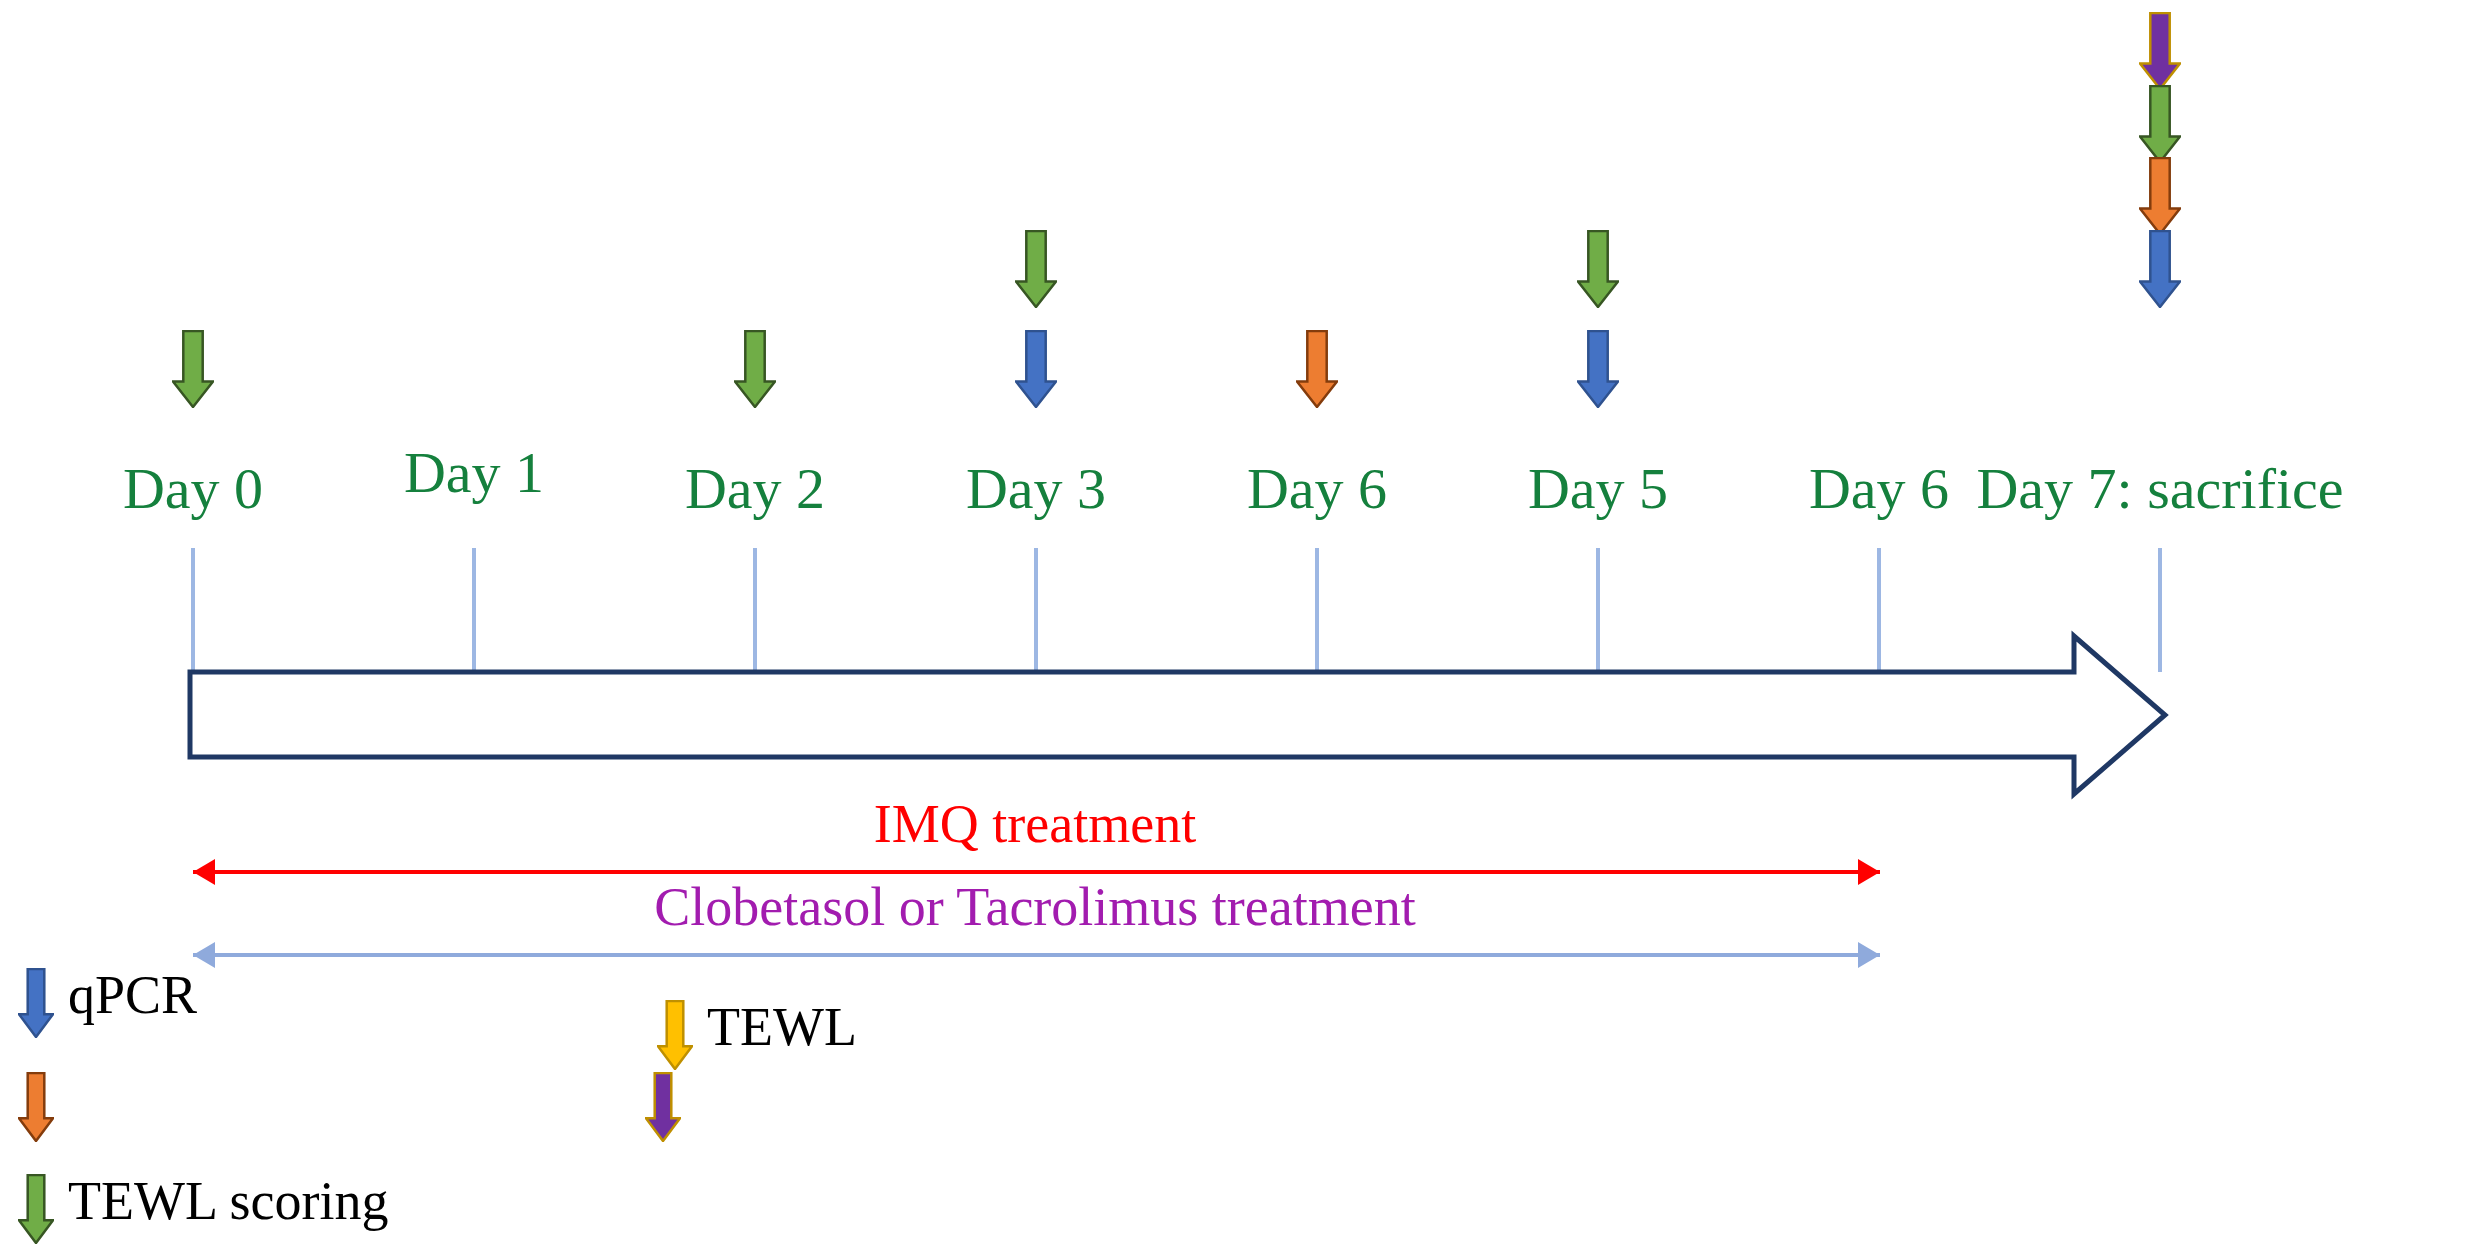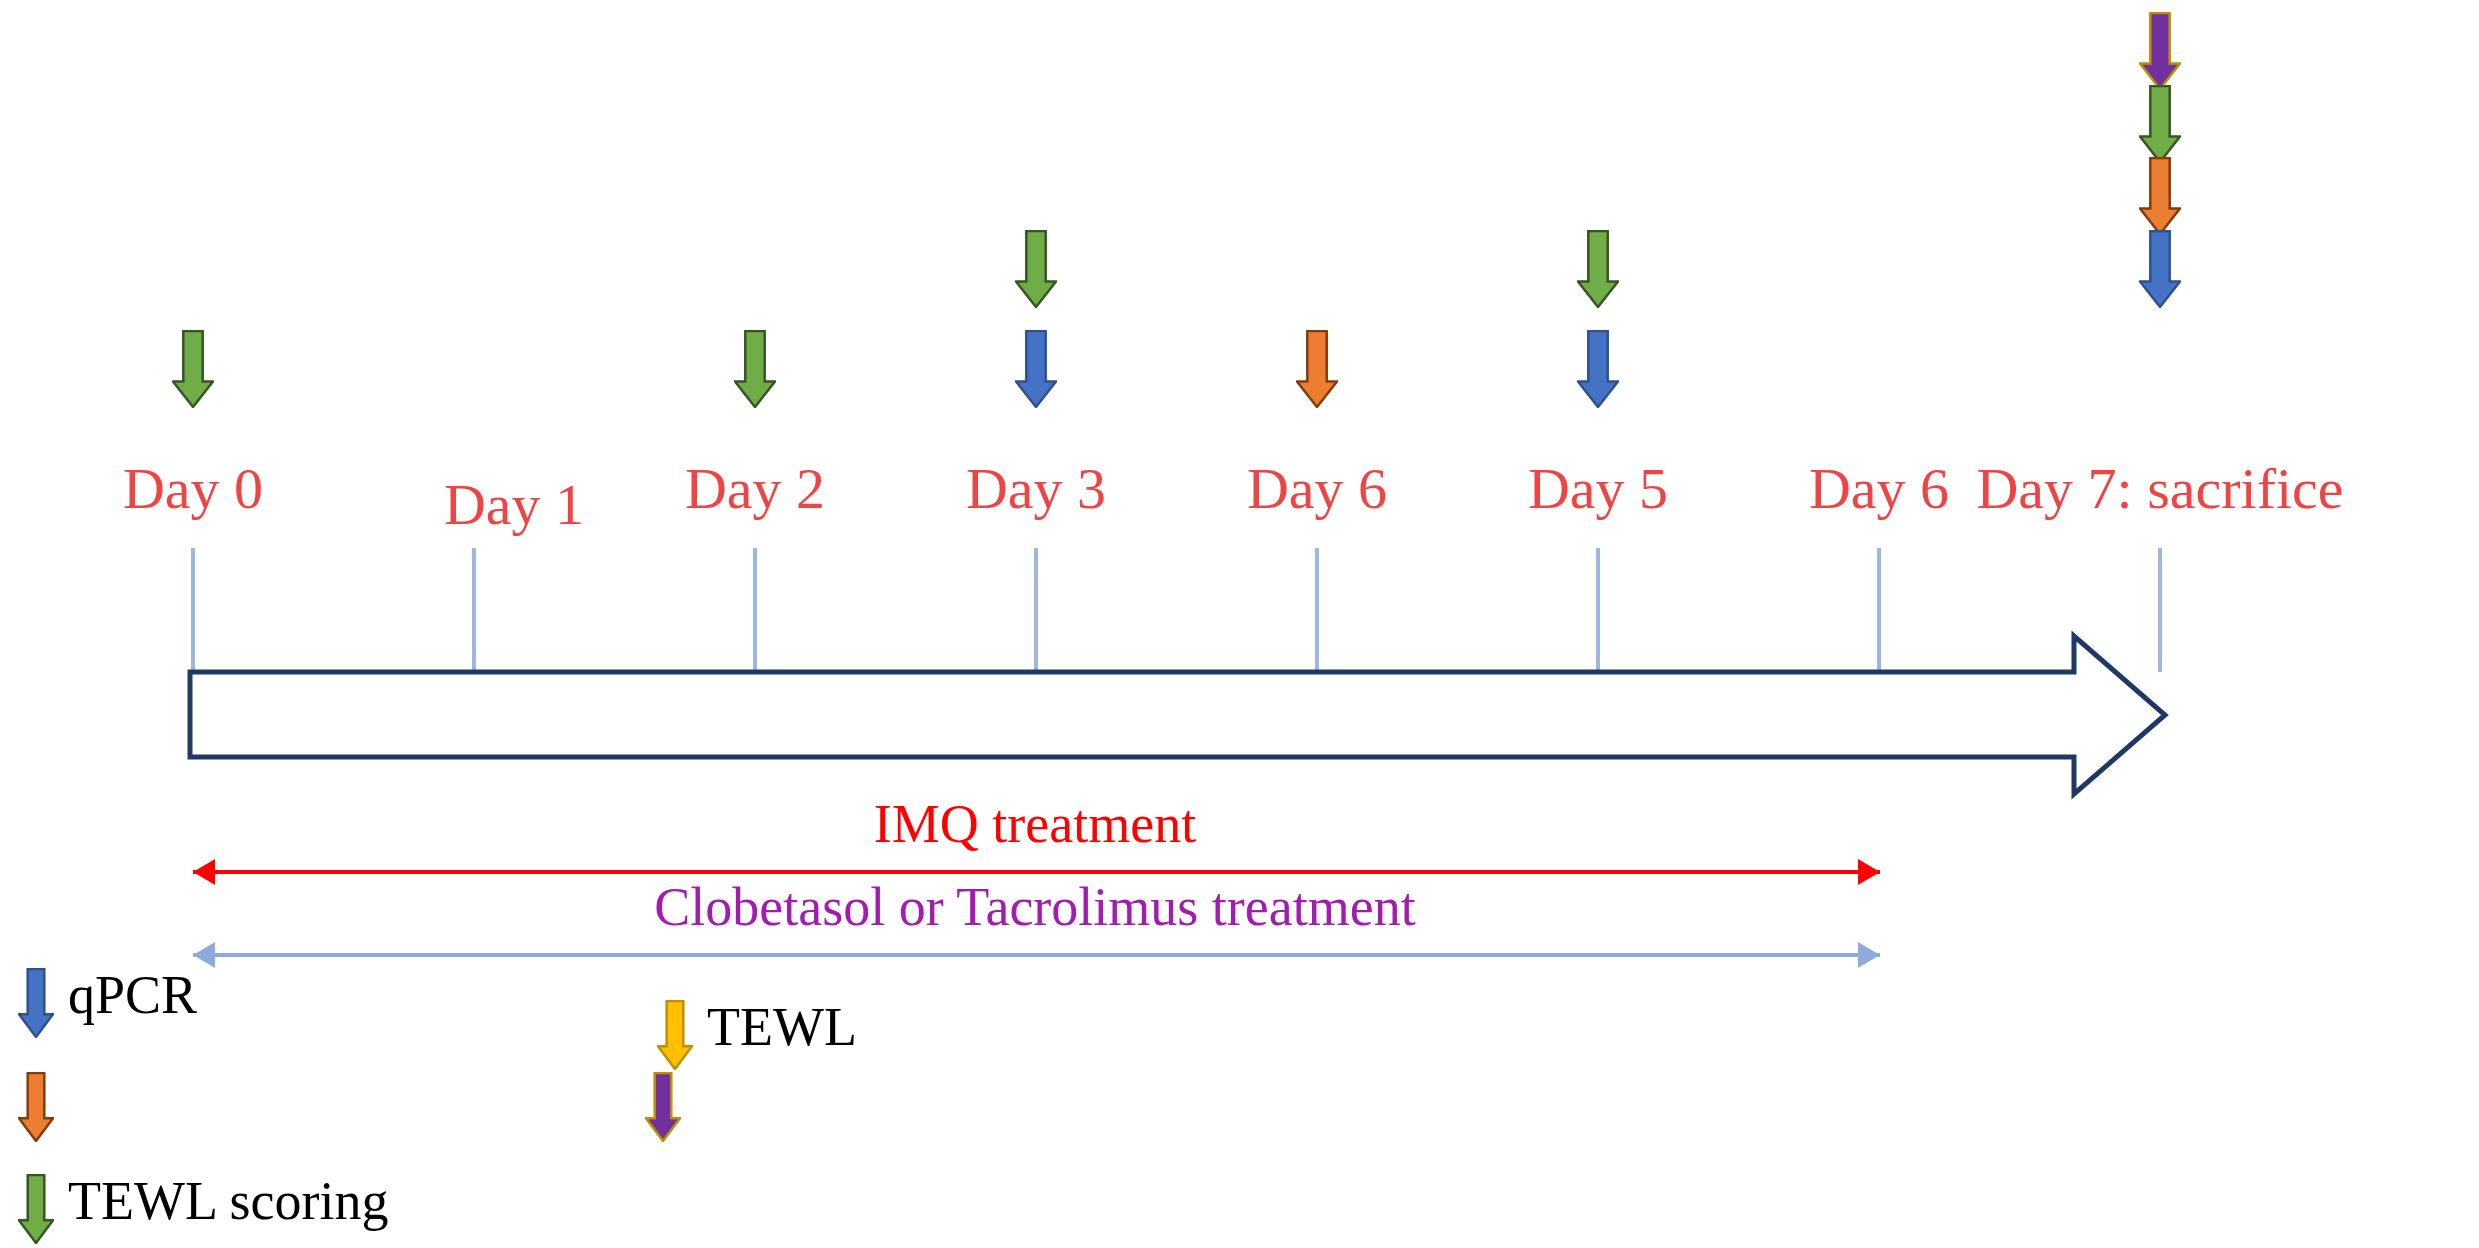--- a/index.html
+++ b/index.html
@@ -14,21 +14,21 @@
     height:1248px;
     background:#ffffff;
     overflow:hidden;
   }
   .day-label{
     position:absolute;
     transform:translateX(-50%);
     white-space:nowrap;
     font-size:58px;
     line-height:1;
-    color:#ef4444;
+    color:#15803d;
     font-family:"Liberation Serif","DejaVu Serif",serif;
   }
   .tick{
     position:absolute;
     width:4px;
     background:#9DB7E3;
   }
   .arrow-svg{position:absolute;}
   .band-label{
     position:absolute;
@@ -52,21 +52,21 @@
   }
   .legend-ico{flex:0 0 auto;}
 </style>
 </head>
 <body>
 
 <div id="canvas">
 
   <div id="day-labels">
       <div class="day-label" style="left: 193px; top: 460px;">Day 0</div>
-      <div class="day-label" style="left: 474px; top: 476px; margin-left: 40px;">Day 1</div>
+      <div class="day-label" style="left: 474px; top: 444px;">Day 1</div>
       <div class="day-label" style="left: 755px; top: 460px;">Day 2</div>
       <div class="day-label" style="left: 1036px; top: 460px;">Day 3</div>
       <div class="day-label" style="left: 1317px; top: 460px;">Day 6</div>
       <div class="day-label" style="left: 1598px; top: 460px;">Day 5</div>
       <div class="day-label" style="left: 1879px; top: 460px;">Day 6</div>
       <div class="day-label" style="left: 2160px; top: 460px;">Day 7: sacrifice</div>
     </div>
 
   <div id="ticks">
       <div class="tick" style="left: 191px; top: 548px; height: 124px;"></div>

